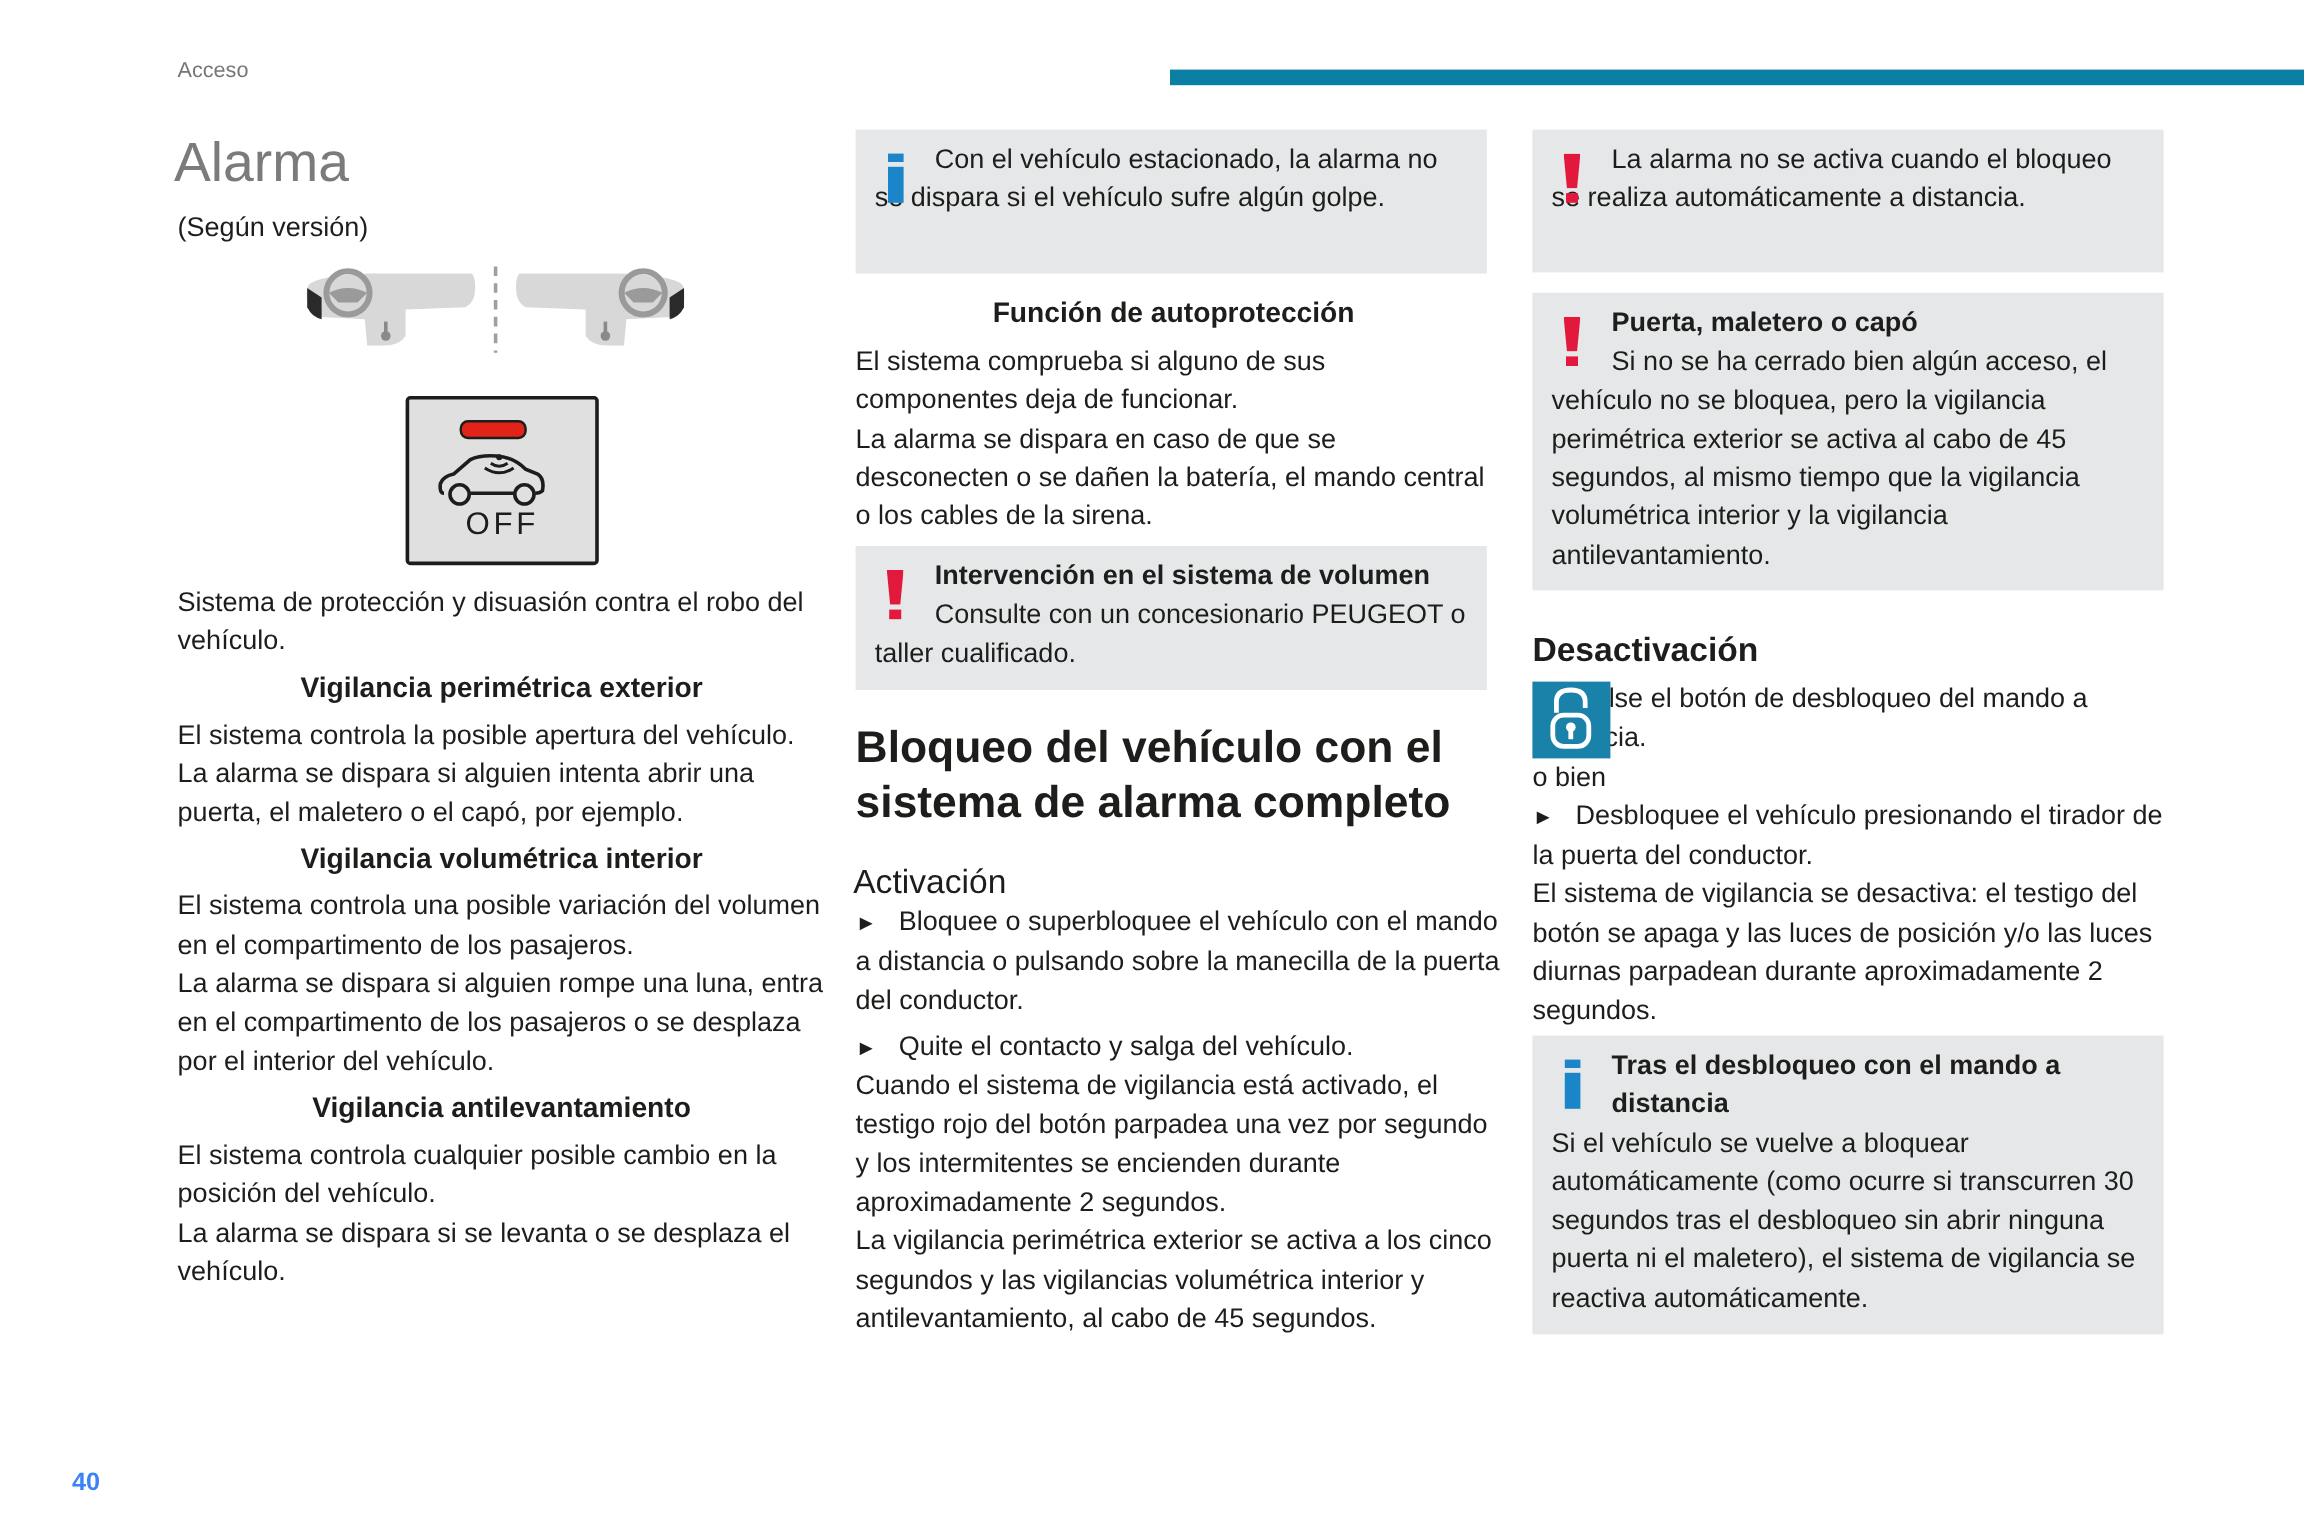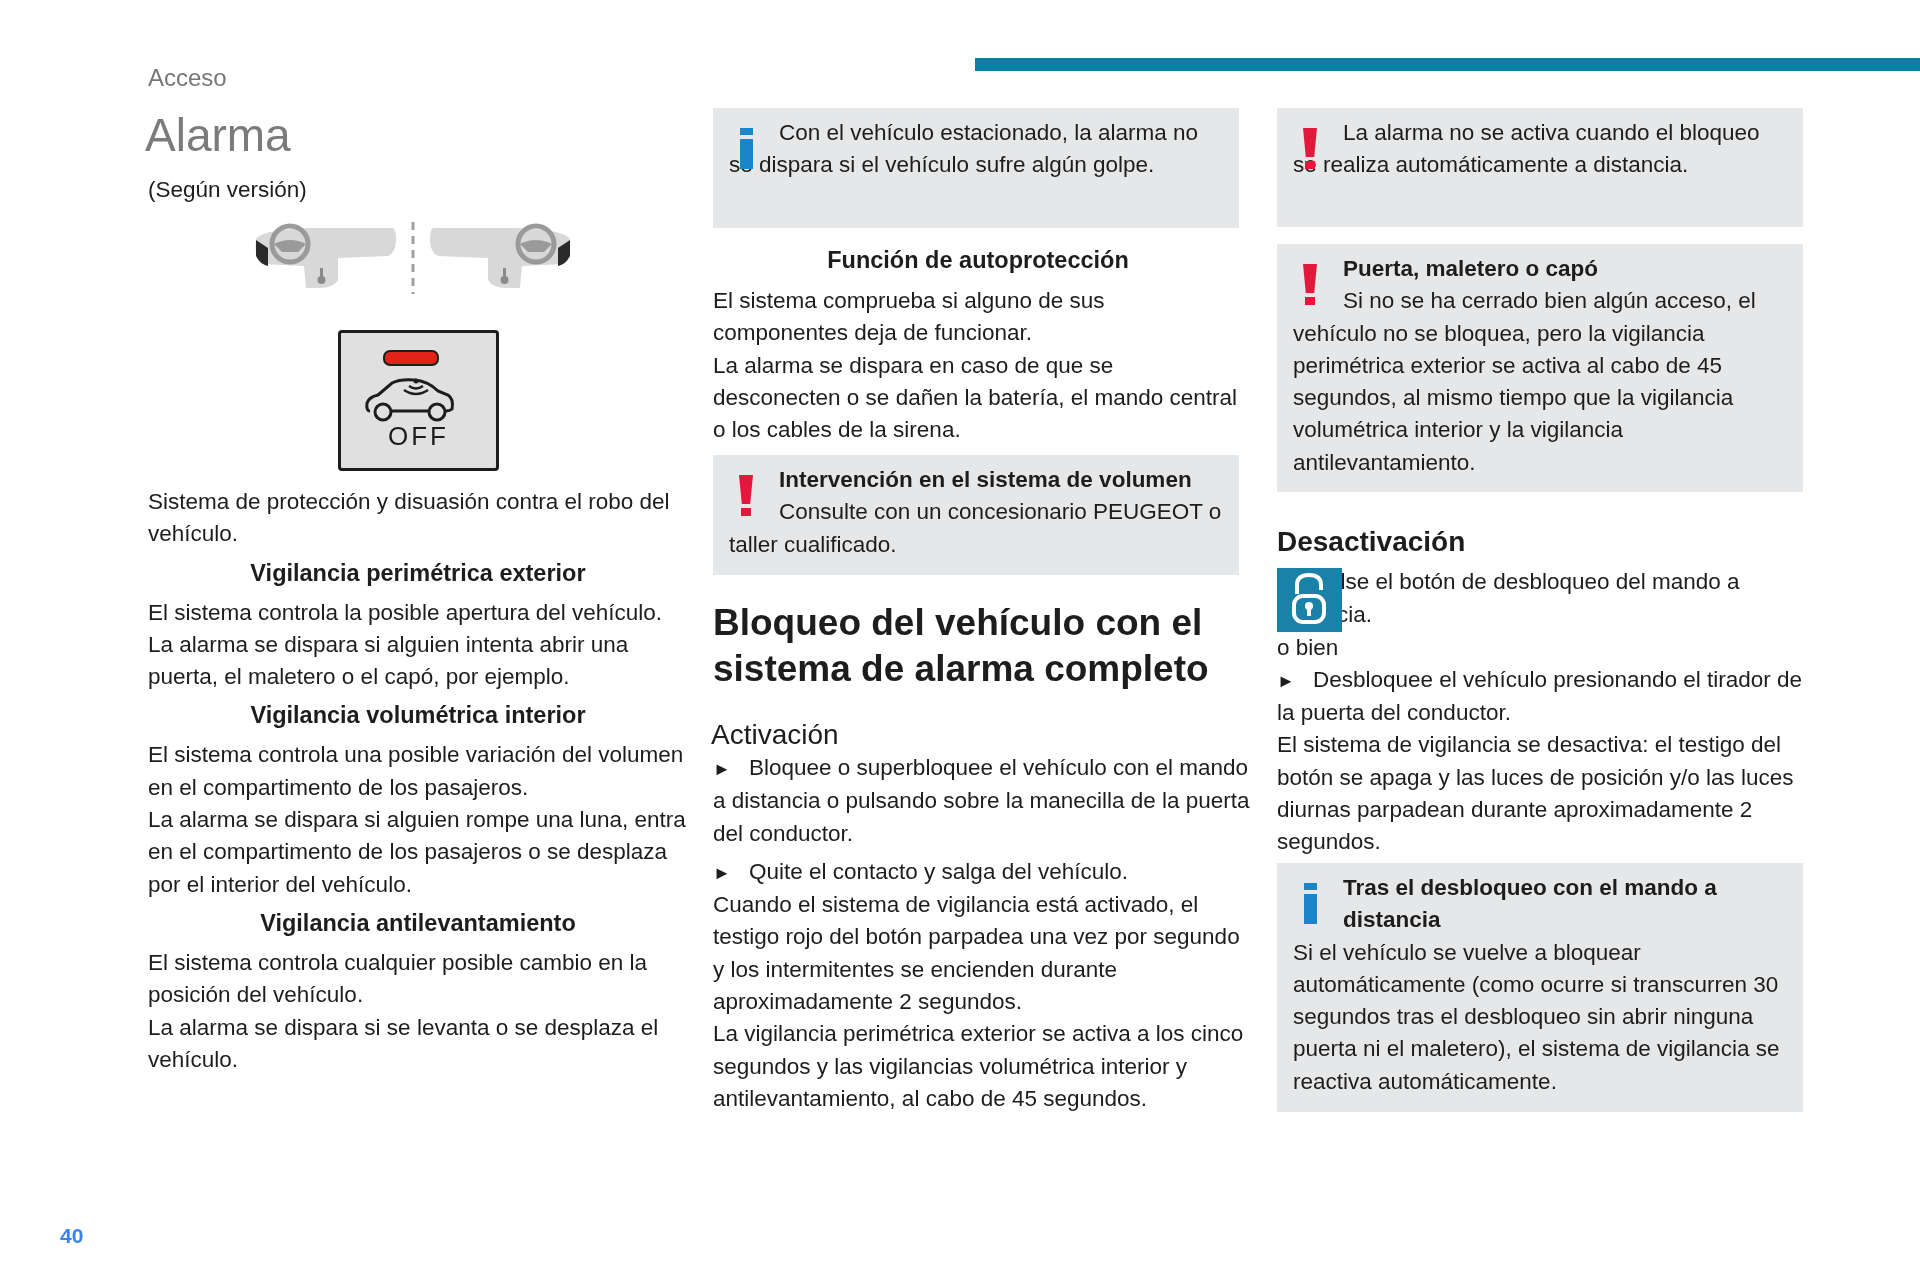--- a/index.html
+++ b/index.html
@@ -2,21 +2,21 @@
 <html><head>
 <meta charset="utf-8">
 <style>
   html, body { margin: 0; padding: 0; }
   body {
     width: 1920px; height: 1281px; position: relative; overflow: hidden;
     background: #ffffff; color: #1d1d1b;
     font-family: "Liberation Sans", sans-serif;
   }
   .abs { position: absolute; }
-  .section-label { left: 148px; top: 64px; font-size: 24px; color: #767676; }
+  .section-label { left: 148px; top: 48px; font-size: 18px; color: #767676; }
   .top-bar { left: 975px; top: 58px; width: 945px; height: 13px; background: #0b7ea3; }
   .page-title { left: 145px; top: 108px; font-size: 46px; color: #7b7b7b; font-weight: normal; }
   .p { font-size: 22.5px; line-height: 32.3px; margin: 0; }
   .h3 { font-size: 23.5px; font-weight: bold; line-height: 32px; margin: 0; text-align: center; }
   .note-box { background: #e6e7e8; position: absolute; box-sizing: border-box; padding: 9px 16px 0 16px; }
   .note-box .p { font-size: 22.5px; line-height: 32.3px; }
   .glyph-info {
     position: absolute; left: 27px; top: 20px; width: 13px; height: 38px;
   }
   .glyph-info .dot { position: absolute; left: 0; top: 0; width: 13px; height: 7px; background: #1a85c8; }

